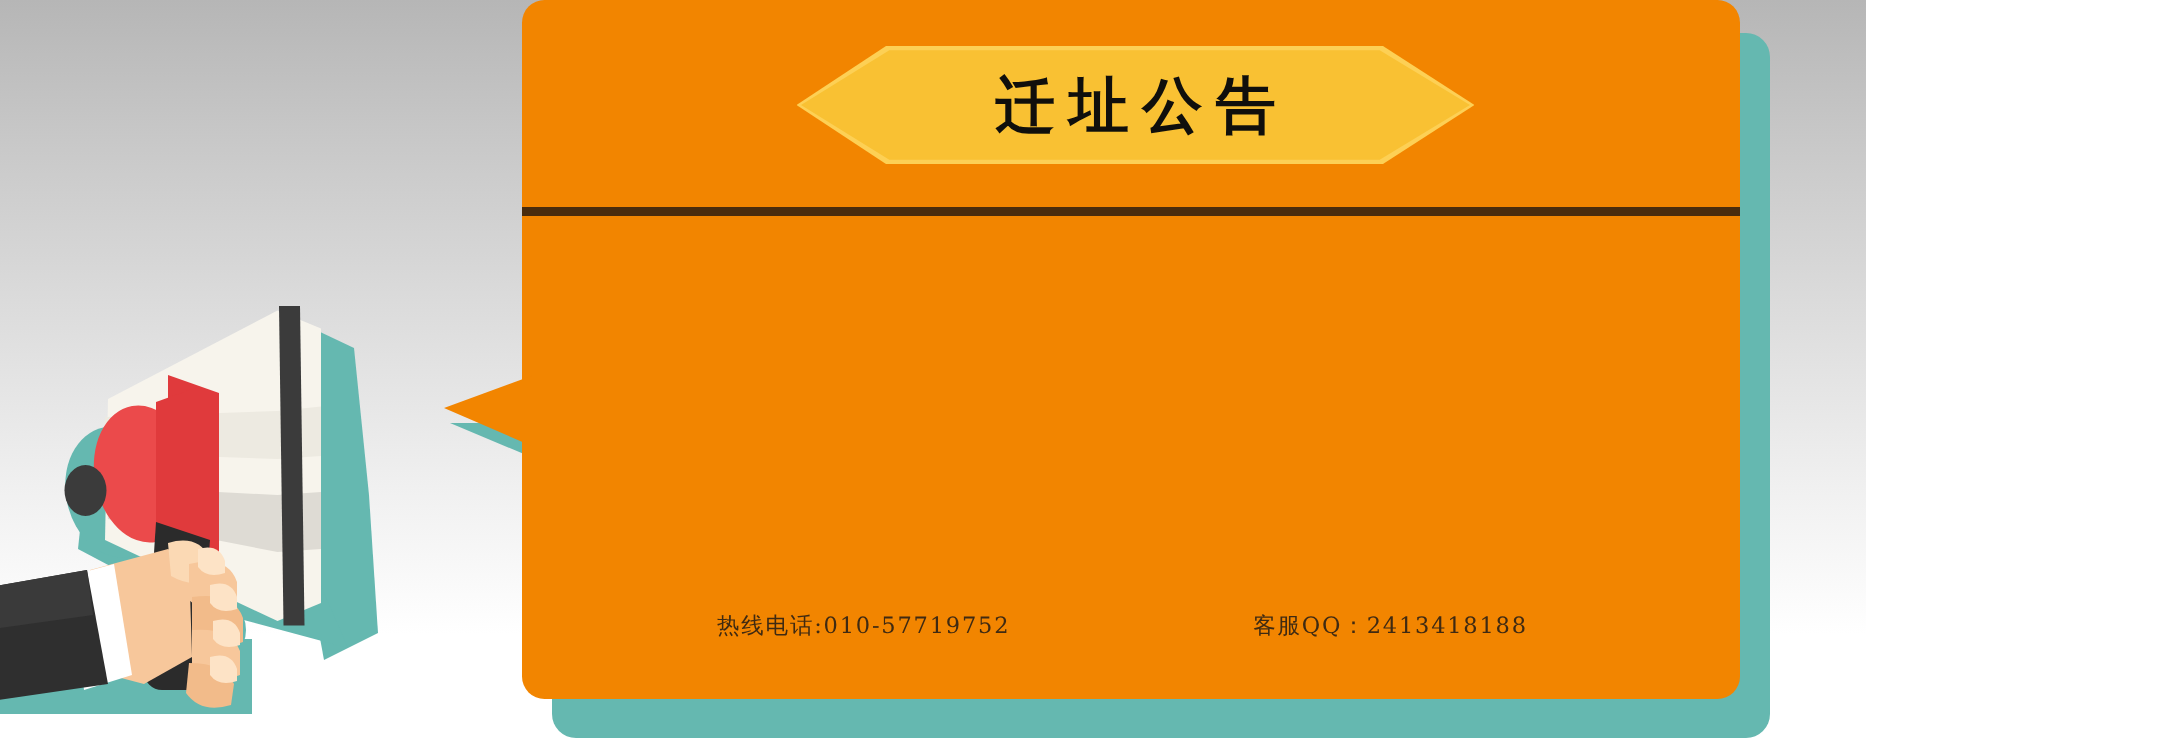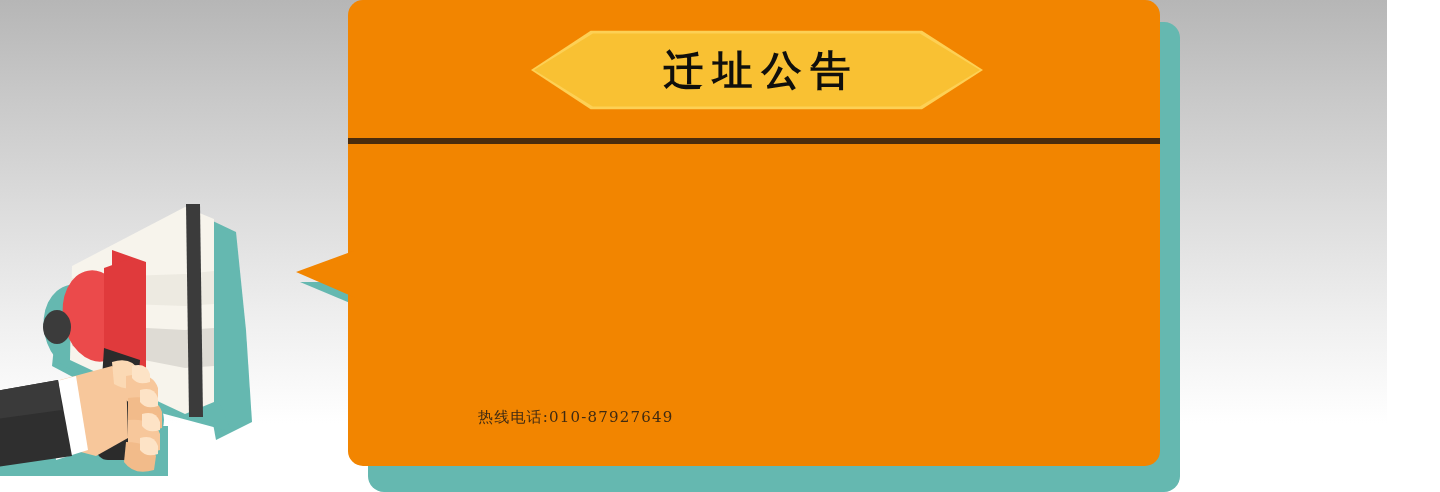--- a/index.html
+++ b/index.html
@@ -6,21 +6,21 @@
     margin: 0;
     padding: 0;
     background: #ffffff;
   }
   body {
     font-family: "Liberation Sans", "DejaVu Sans", sans-serif;
   }
 
   #stage {
     position: relative;
-    width: 1387px;
+    width: 1244px;
     height: 492px;
     overflow: hidden;
     background: linear-gradient(to bottom, #b6b6b6 0%, #c7c7c7 18%, #dcdcdc 42%, #f0f0f0 66%, #ffffff 86%, #ffffff 100%);
   }
 
   
   .card-shadow {
     position: absolute;
     left: 368px;
     top: 22px;
@@ -211,16 +211,17 @@
   <div class="banner-wrap">
     <div class="banner-hex-edge"></div>
     <div class="banner-hex"></div>
     <div class="banner-title">迁址公告</div>
   </div>
 
   <div class="divider"></div>
 
 
   <div class="footer">
-    <span class="footer-item footer-hotline">热线电话:010-87927649</span>
+    <span class="footer-item footer-hotline">热线电话:010-57719752</span>
+    <span class="footer-item footer-qq">客服QQ：2413418188</span>
   </div>
 
 </div>
 
 </body></html>

